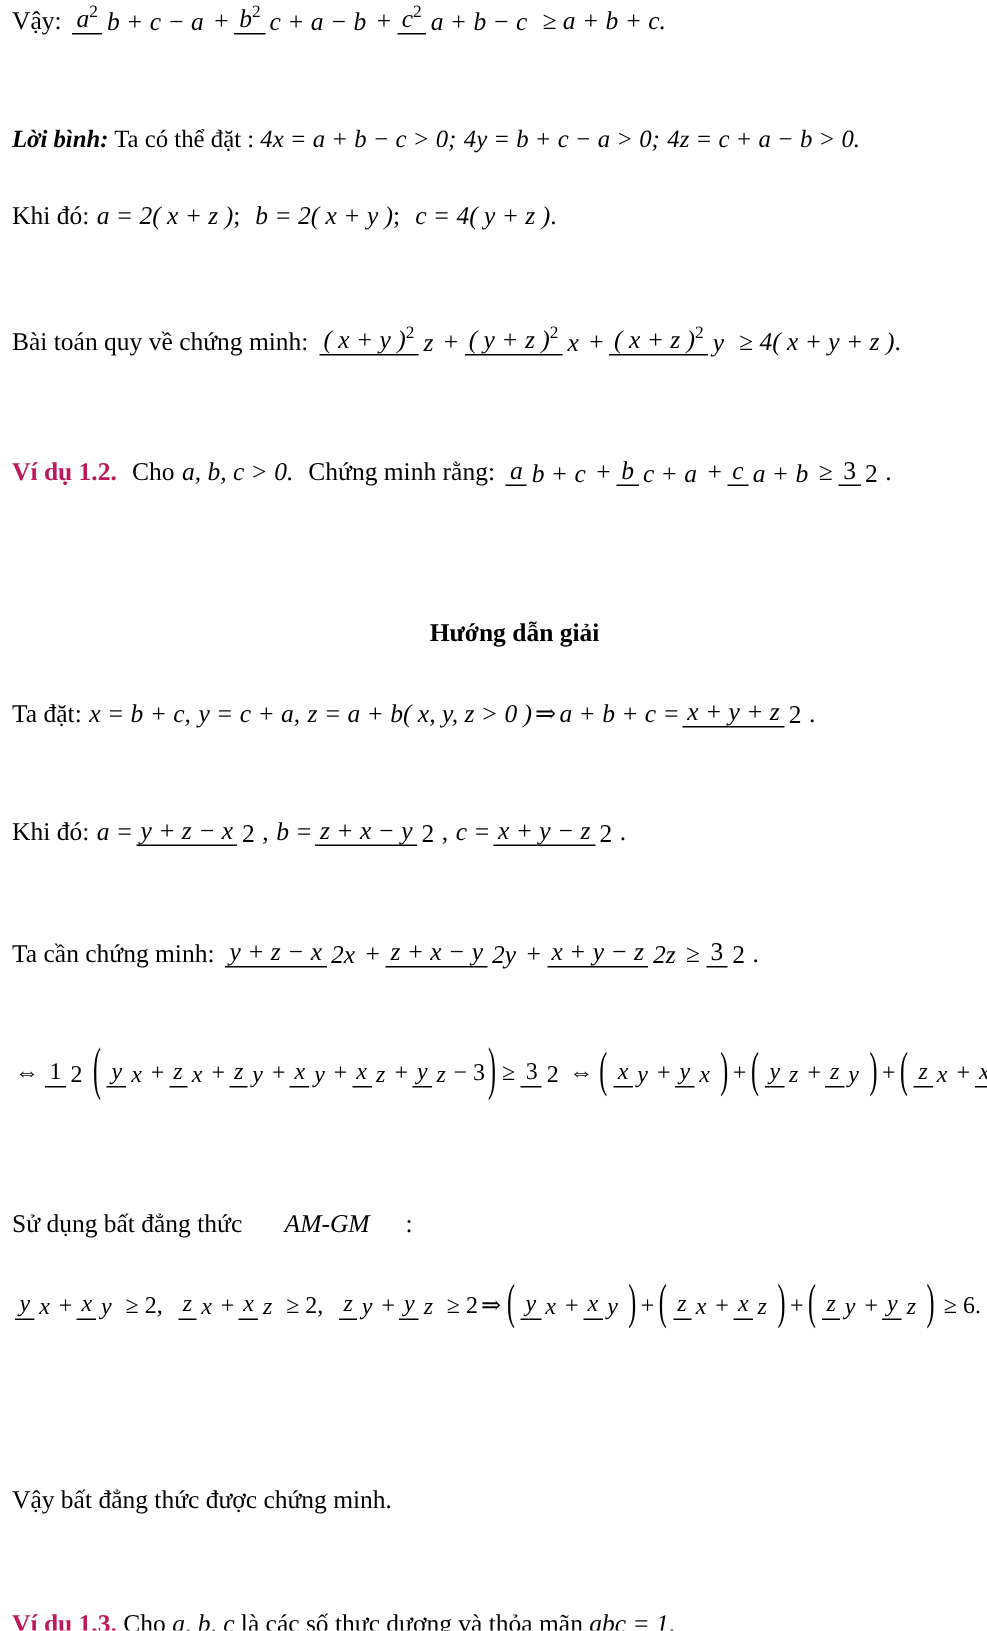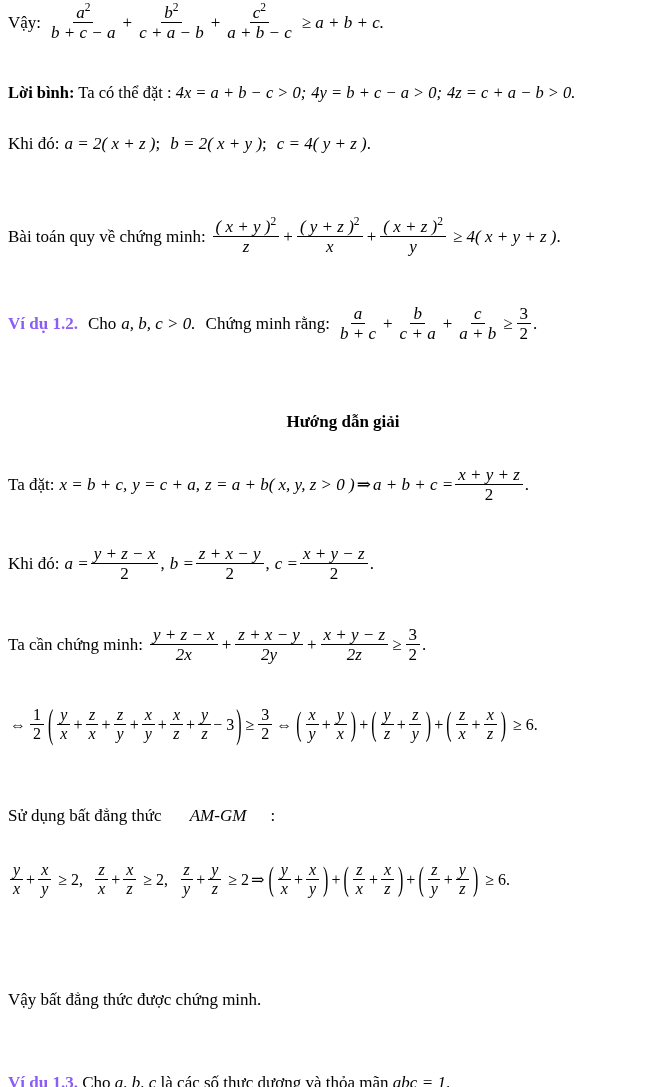--- a/index.html
+++ b/index.html
@@ -32,29 +32,29 @@
     font-size: 17px;
     line-height: 1.15;
   }
   .txt { white-space: pre; }
   .mi {
     font-family: "Liberation Serif", "DejaVu Serif", serif;
     font-style: italic;
   }
   .op { font-style: normal; padding: 0 2px; }
   .opn { font-style: normal; padding: 0 1px; }
-  .red { color: #8b5cf6; }
+  .red { color: #be185d; }
   .b { font-weight: bold; }
   .i { font-style: italic; }
-  .bi { font-weight: bold; }
+  .bi { font-weight: bold; font-style: italic; }
 
   
   .frac {
     display: inline-flex;
-    flex-direction: column;
+    flex-direction: row;
     align-items: center;
     justify-content: center;
     vertical-align: middle;
     margin: 0 2px;
     line-height: 1.02;
   }
   .frac > .num {
     padding: 0 3px 1px 3px;
     border-bottom: 1.2px solid #000;
     font-style: italic;

